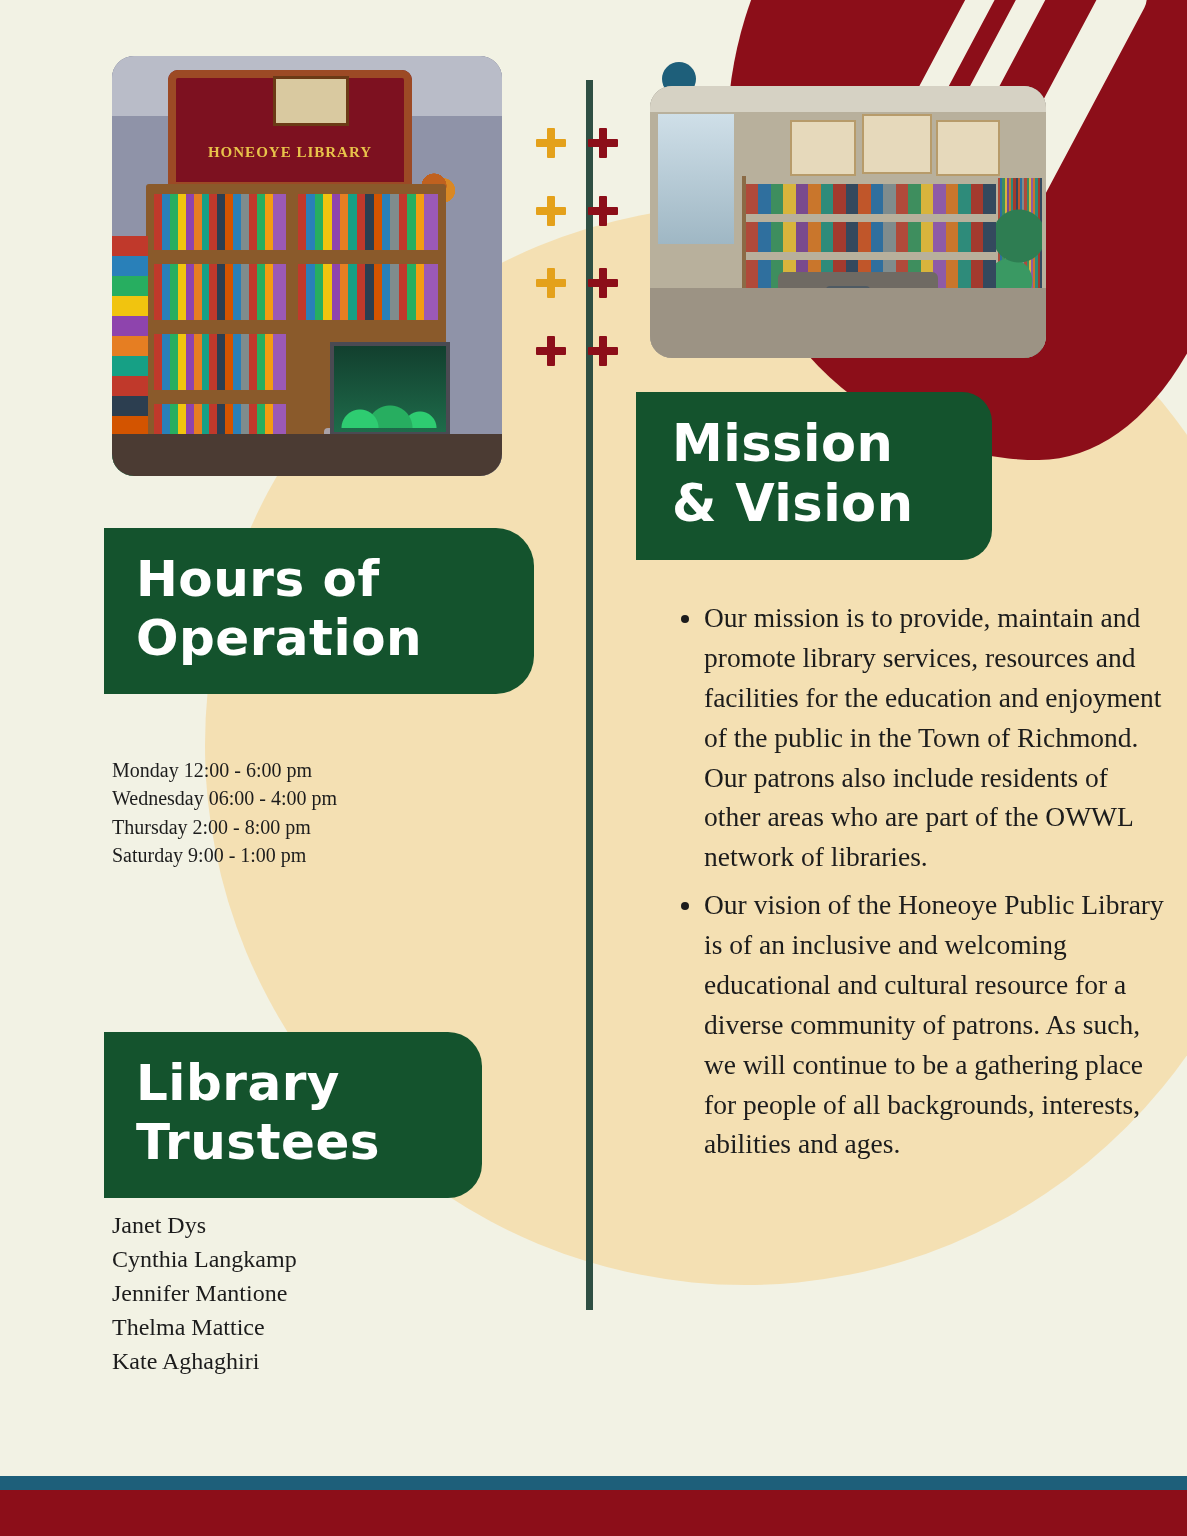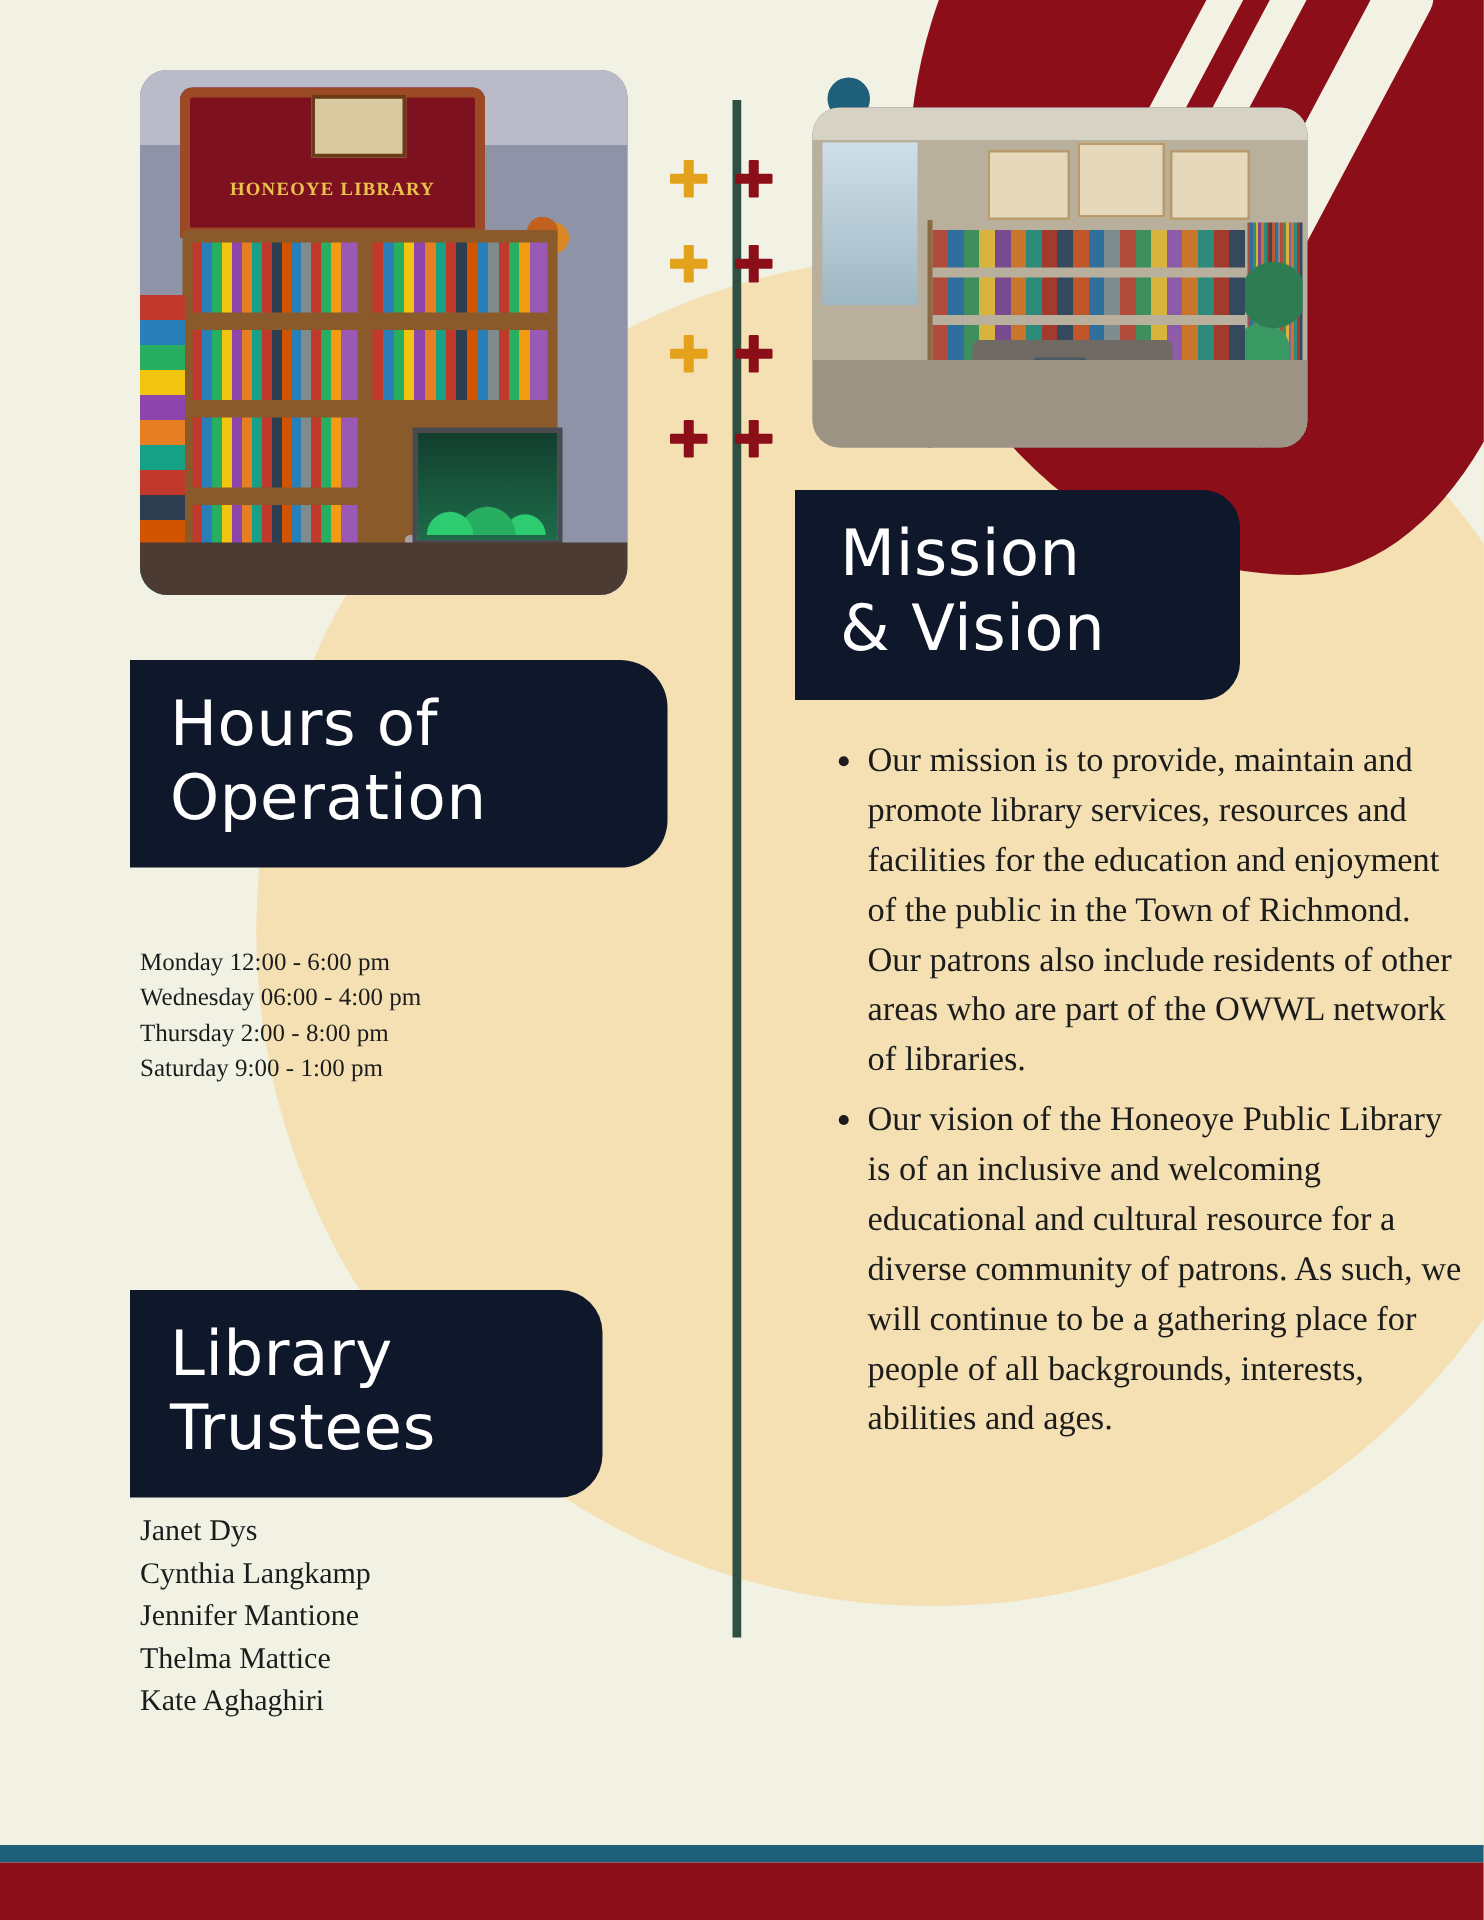--- a/index.html
+++ b/index.html
@@ -110,21 +110,21 @@
   }
   .photo-1 { left: 112px; top: 56px; width: 390px; height: 420px; }
   .photo-2 { left: 650px; top: 86px; width: 396px; height: 272px; }
 
   .photo-inner { position: absolute; inset: 0; }
 
   
   .p1-wall { position:absolute; inset:0; background:#8f93a8; }
   .p1-ceiling { position:absolute; left:0; top:0; width:100%; height:60px; background:#b9bcc8; }
   .p1-sign {
-    position:absolute; left:32px; top:14px; width:244px; height:120px;
+    position:absolute; left:56px; top:14px; width:244px; height:120px;
     background:#7d1120; border-radius:10px 10px 0 0;
     box-shadow: inset 0 0 0 8px #9c4a25;
   }
   .p1-sign-top {
     position:absolute; left:105px; top:6px; width:70px; height:44px;
     background:#d9c9a0; border:3px solid #6b3a16;
   }
   .p1-sign-text {
     position:absolute; left:0; top:74px; width:100%;
     text-align:center; color:#e8c34a;
@@ -158,24 +158,24 @@
   .p2-chair { position:absolute; background:#4e5a63; border-radius:4px; }
   .p2-floor { position:absolute; left:0; bottom:0; width:100%; height:70px; background:#9c9384; }
   .p2-plant { position:absolute; right:4px; top:120px; width:46px; height:150px;
     background:radial-gradient(circle at 50% 20%, #2e7d52 0 26px, transparent 27px),
                radial-gradient(circle at 30% 50%, #3a9963 0 22px, transparent 23px),
                radial-gradient(circle at 70% 70%, #2e7d52 0 20px, transparent 21px); }
 
   
   .pill {
     position: absolute;
-    background: #0f172a;
+    background: #14532d;
     color: #ffffff;
     font-family: "DejaVu Sans", sans-serif;
-    font-weight: 400;
+    font-weight: 700;
     letter-spacing: 0.5px;
     line-height: 1.18;
     padding: 22px 40px 26px 32px;
     box-sizing: border-box;
   }
   .pill span { display:block; }
 
   .mission-pill {
     left: 636px;
     top: 392px;
@@ -222,21 +222,21 @@
 
   .mission-body {
     position: absolute;
     left: 640px;
     top: 580px;
     width: 544px;
     color: #1c1c1c;
     font-size: 27.5px;
     line-height: 1.45;
   }
-  .mission-body ul { margin: 8px; padding-left: 46px; }
+  .mission-body ul { margin: 18px; padding-left: 46px; }
   .mission-body li { margin-bottom: 8px; }
 </style>
 </head>
 <body>
 
 <div class="bg-layer">
   <div class="tan-circle"></div>
   <div class="dark-red-blob"></div>
   <div class="stripe s1"></div>
   <div class="stripe s2"></div>

